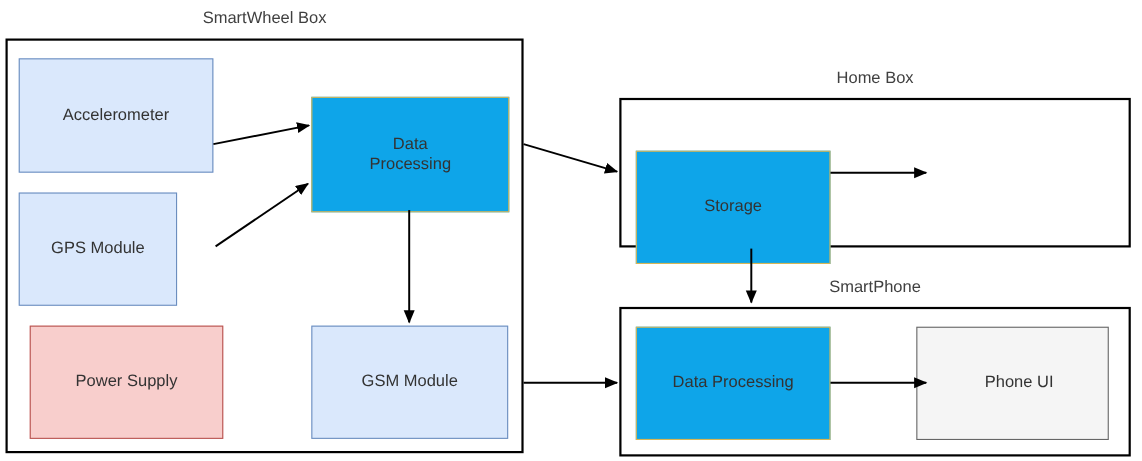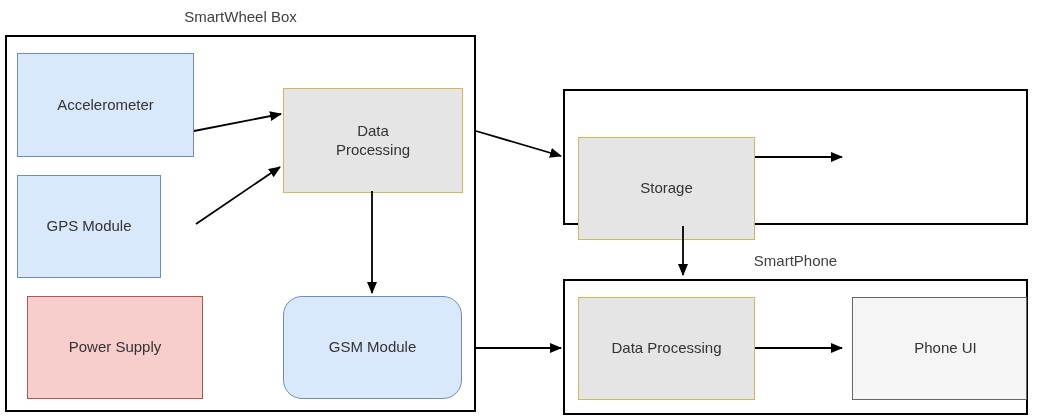--- a/index.html
+++ b/index.html
@@ -41,71 +41,72 @@
     color: #333333;
     border-width: 1.5px;
     border-style: solid;
   }
   .node span {
     white-space: pre-line;
     line-height: 1.25;
   }
   .node.blue   { background: #dae8fc; border-color: #6c8ebf; }
   .node.red    { background: #f8cecc; border-color: #b85450; }
-  .node.yellow { background: #e5e5e5; border-color: #d6b656; }
+  .node.yellow { background: #0ea5e9; border-color: #d6b656; }
   .node.gray   { background: #f5f5f5; border-color: #666666; }
   #edge-layer {
     position: absolute;
     left: 0; top: 0;
     width: 1038px;
     height: 419px;
     pointer-events: none;
   }
   #edge-layer line.edge {
     stroke: #000000;
     stroke-width: 1.8;
   }
 </style>
 </head>
 <body>
 
 <div id="canvas">
 
   <div class="container-title" style="left:5px; top:7px; width:471px;">SmartWheel Box</div>
+  <div class="container-title" style="left:563px; top:61px; width:465px;">Home Box</div>
   <div class="container-title" style="left:563px; top:251px; width:465px;">SmartPhone</div>
 
   <div class="container-box" style="left:5px; top:35px; width:471px; height:377px;"></div>
   <div class="container-box" style="left:563px; top:89px; width:465px; height:136px;"></div>
   <div class="container-box" style="left:563px; top:279px; width:465px; height:136px;"></div>
 
   <div class="node blue" style="left:17px; top:53px; width:177px; height:104px;">
     <span>Accelerometer</span>
   </div>
   <div class="node blue" style="left:17px; top:175px; width:144px; height:103px;">
     <span>GPS Module</span>
   </div>
   <div class="node red" style="left:27px; top:296px; width:176px; height:103px;">
     <span>Power Supply</span>
   </div>
   <div class="node yellow" style="left:283px; top:88px; width:180px; height:105px;">
     <span>Data
 Processing</span>
   </div>
-  <div class="node blue" style="left:283px; top:296px; width:179px; height:103px;border-radius:19px;">
+  <div class="node blue" style="left:283px; top:296px; width:179px; height:103px;">
     <span>GSM Module</span>
   </div>
 
   <div class="node yellow" style="left:578px; top:105px; width:177px; height:103px;margin-top:32px;">
     <span>Storage</span>
   </div>
 
   <div class="node yellow" style="left:578px; top:297px; width:177px; height:103px;">
     <span>Data Processing</span>
   </div>
-  <div class="node gray" style="left:852px; top:297px; width:175px; height:103px;padding-left:12px;">
+  <div class="node gray" style="left:833px; top:297px; width:175px; height:103px;padding-left:12px;">
     <span>Phone UI</span>
   </div>
 
   <svg id="edge-layer" width="1038" height="419" viewBox="0 0 1038 419" xmlns="http://www.w3.org/2000/svg">
     <defs>
       <marker id="arrowhead" markerUnits="userSpaceOnUse" markerWidth="14" markerHeight="12" refX="11" refY="5" orient="auto">
         <path d="M0,0 L12,5 L0,10 z" fill="#000000"></path>
       </marker>
     </defs>
   <line x1="194" y1="131" x2="281" y2="114" class="edge" marker-end="url(#arrowhead)"></line>

